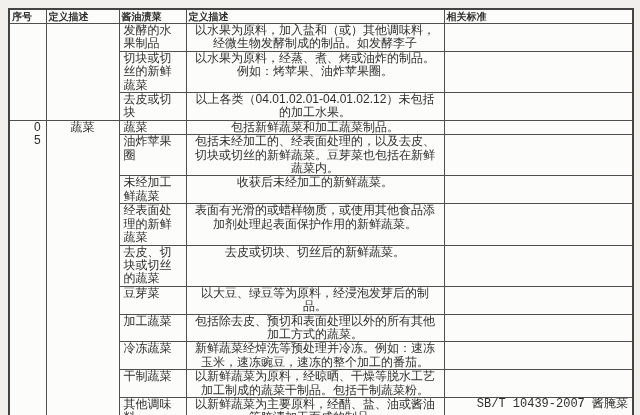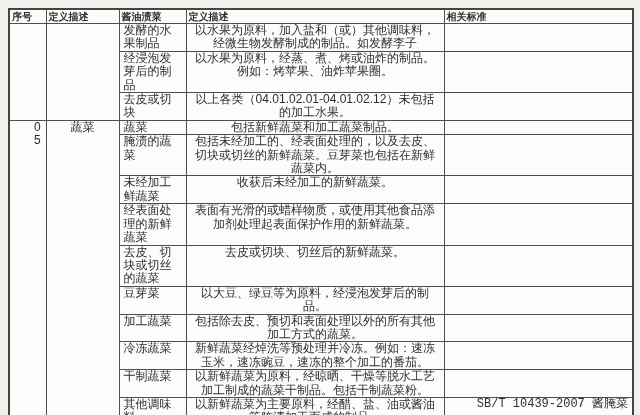--- a/index.html
+++ b/index.html
@@ -76,38 +76,38 @@
     </thead>
     <tbody id="table-body">
         <tr>
           <td rowspan="3" class="cell-serial"></td>
           <td rowspan="3" class="cell-category"></td>
           <td class="cell-name">发酵的水果制品</td>
           <td class="cell-def">以水果为原料，加入盐和（或）其他调味料，经微生物发酵制成的制品。如发酵李子</td>
           <td class="cell-std"></td>
         </tr>
         <tr>
-          <td class="cell-name">经浸泡发芽后的制品</td>
+          <td class="cell-name">切块或切丝的新鲜蔬菜</td>
           <td class="cell-def">以水果为原料，经蒸、煮、烤或油炸的制品。例如：烤苹果、油炸苹果圈。</td>
           <td class="cell-std"></td>
         </tr>
         <tr>
           <td class="cell-name">去皮或切块</td>
           <td class="cell-def">以上各类（04.01.02.01-04.01.02.12）未包括的加工水果。</td>
           <td class="cell-std"></td>
         </tr>
         <tr>
           <td rowspan="10" class="cell-serial">05</td>
           <td rowspan="10" class="cell-category">蔬菜</td>
           <td class="cell-name">蔬菜</td>
           <td class="cell-def">包括新鲜蔬菜和加工蔬菜制品。</td>
           <td class="cell-std"></td>
         </tr>
         <tr>
-          <td class="cell-name">腌渍的蔬菜</td>
+          <td class="cell-name">油炸苹果圈</td>
           <td class="cell-def">包括未经加工的、经表面处理的，以及去皮、切块或切丝的新鲜蔬菜。豆芽菜也包括在新鲜蔬菜内。</td>
           <td class="cell-std"></td>
         </tr>
         <tr>
           <td class="cell-name">未经加工鲜蔬菜</td>
           <td class="cell-def">收获后未经加工的新鲜蔬菜。</td>
           <td class="cell-std"></td>
         </tr>
         <tr>
           <td class="cell-name">经表面处理的新鲜蔬菜</td>

